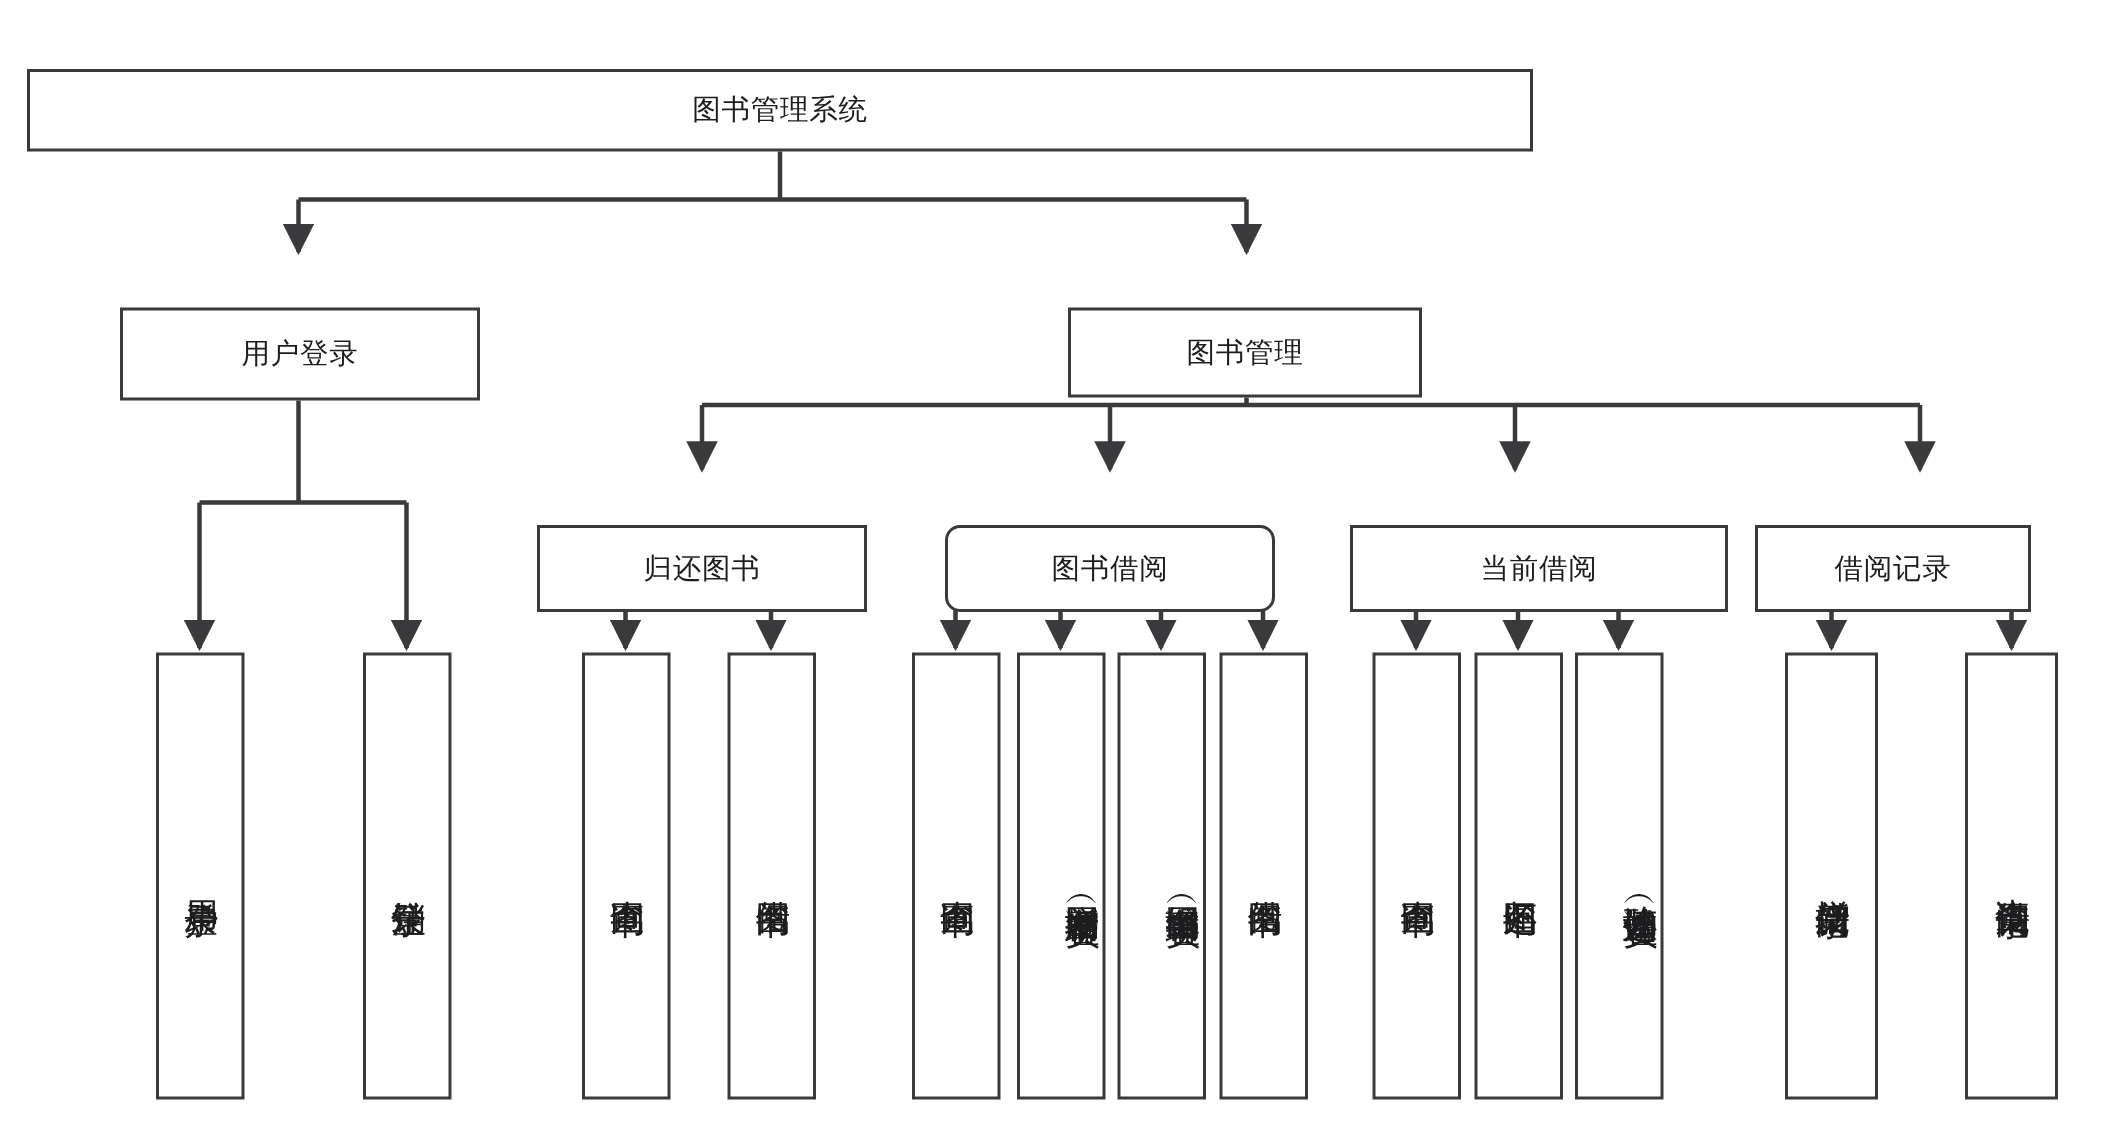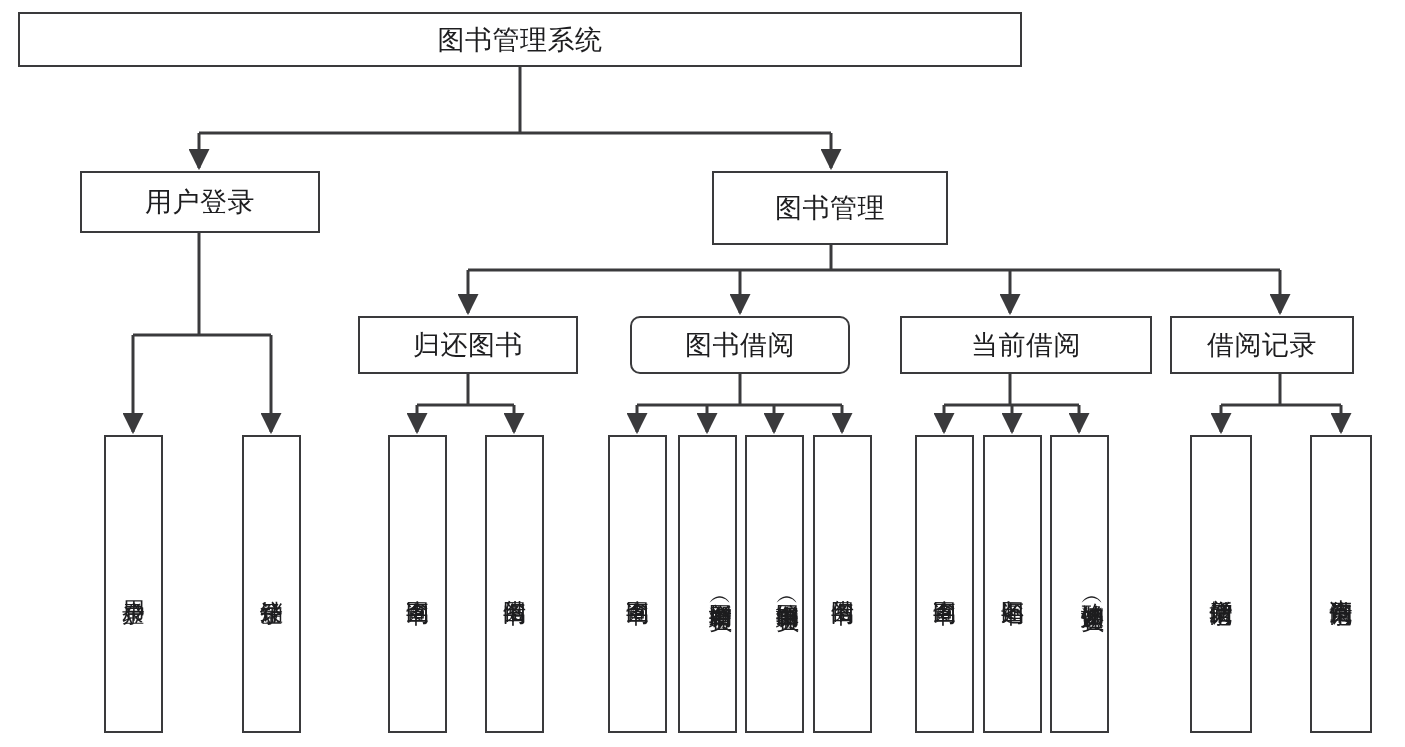--- a/index.html
+++ b/index.html
@@ -29,24 +29,25 @@
     position: absolute;
     box-sizing: border-box;
     background: #ffffff;
     border: 2px solid #3a3a3c;
     display: flex;
     align-items: center;
     justify-content: center;
     color: #1d1d1f;
   }
   .node-h {
-    font-size: 27px;
+    font-size: 19px;
     letter-spacing: 0.5px;
     line-height: 1.1;
     white-space: nowrap;
+    margin-top: 34px;
   }
   .node-v {
     writing-mode: vertical-rl;
     text-orientation: upright;
     font-size: 23px;
     line-height: 1.25;
     letter-spacing: 1px;
     align-items: flex-start;
     justify-content: center;
     padding-top: 10px;
@@ -124,21 +125,21 @@
     </g>
   </svg>
 
   <div class="node node-h" style="left:18px; top:12px; width:1004px; height:55px;">
     <span class="label">图书管理系统</span>
   </div>
 
   <div class="node node-h" style="left:80px; top:171px; width:240px; height:62px;">
     <span class="label">用户登录</span>
   </div>
-  <div class="node node-h" style="left:712px; top:171px; width:236px; height:74px;">
+  <div class="node node-h" style="left:712px; top:171px; width:236px; height:60px;">
     <span class="label">图书管理</span>
   </div>
 
   <div class="node node-h" style="left:358px; top:316px; width:220px; height:58px;">
     <span class="label">归还图书</span>
   </div>
   <div class="node node-h" style="left:630px; top:316px; width:220px; height:58px;border-radius:10px;">
     <span class="label">图书借阅</span>
   </div>
   <div class="node node-h" style="left:900px; top:316px; width:252px; height:58px;">

